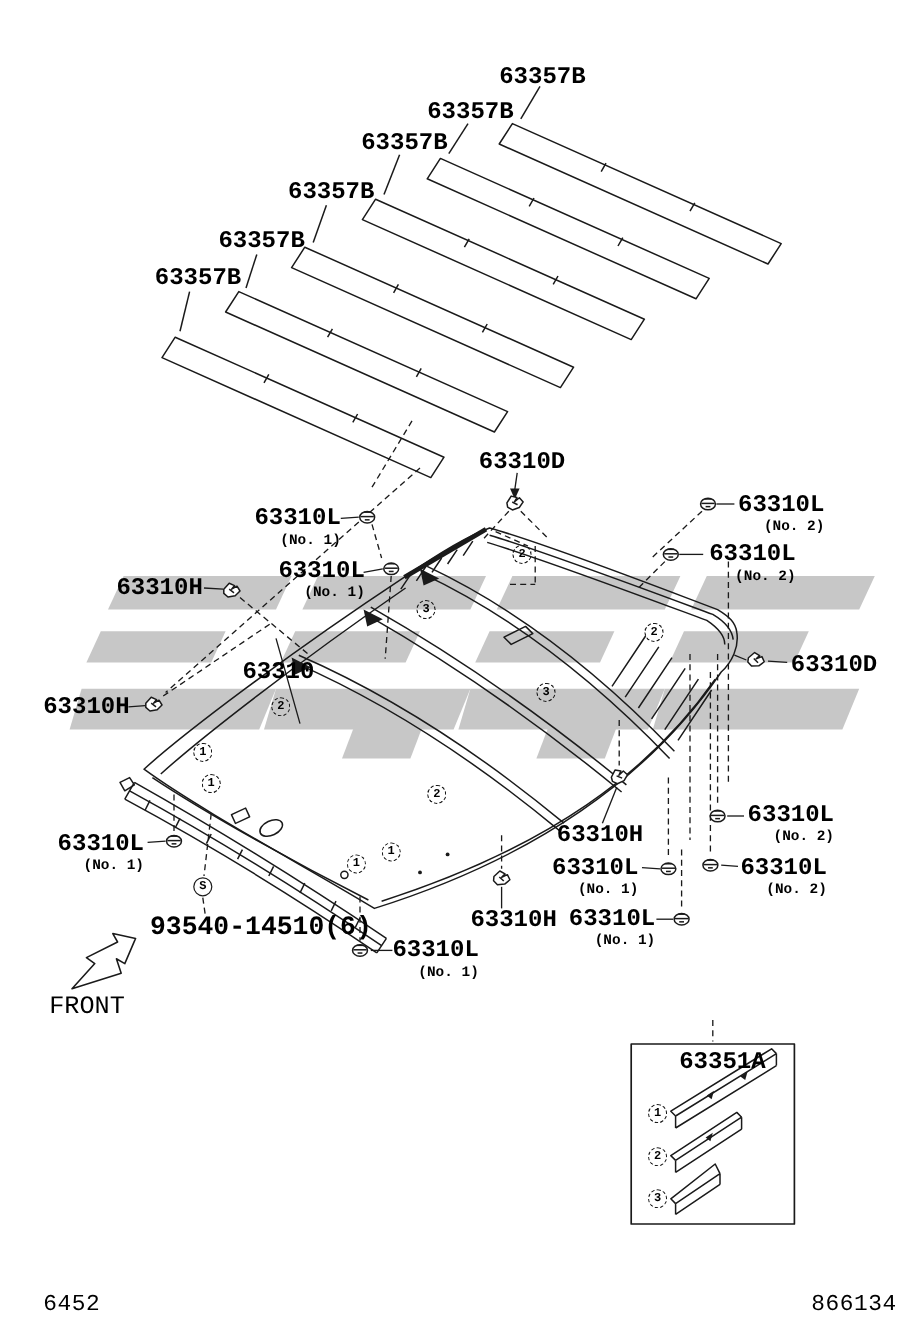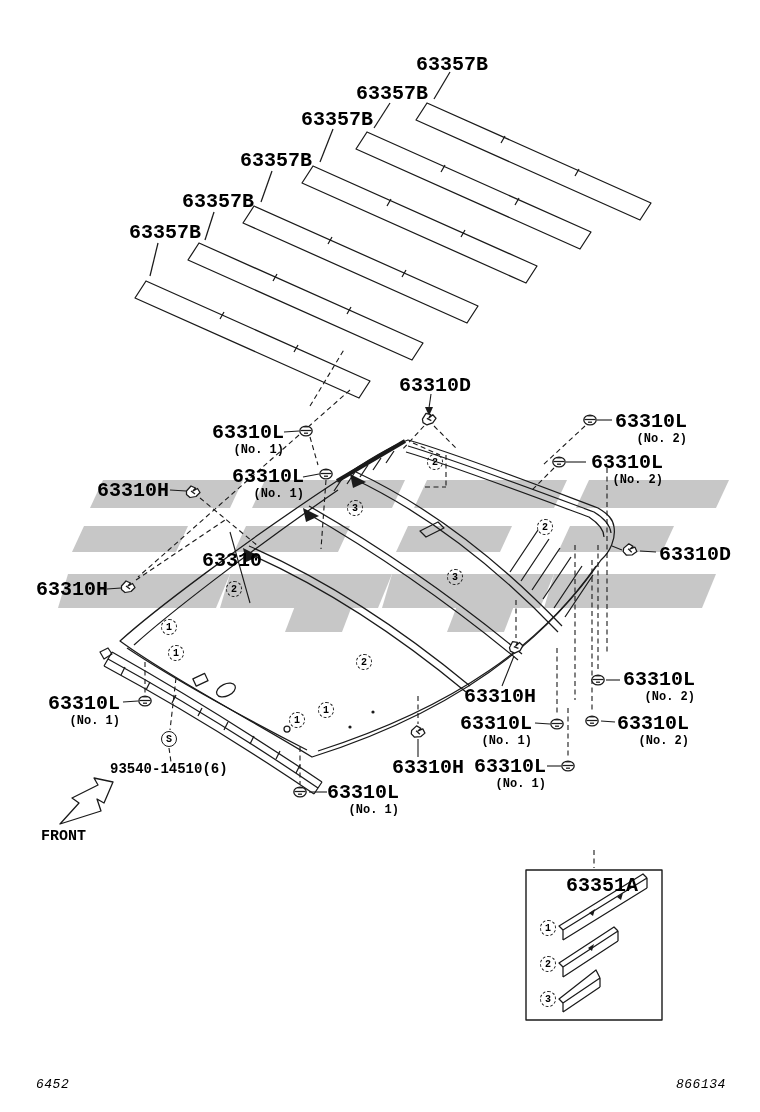--- a/index.html
+++ b/index.html
@@ -3,27 +3,27 @@
 <meta charset="utf-8">
 <style>
   html,body{margin:0;padding:0;background:#fff;}
   .canvas{position:relative;width:760px;height:1112px;background:#fff;overflow:hidden;
           font-family:"Liberation Mono","DejaVu Sans Mono",monospace;color:#000;}
   svg.art{position:absolute;left:0;top:0;}
   .pn{position:absolute;font-weight:bold;font-size:20px;line-height:1;text-align:right;
       white-space:nowrap;letter-spacing:0;}
   .pn .main{display:block;}
   .pn .sub{display:block;font-size:12px;font-weight:bold;line-height:1.15;margin-top:1px;}
-  .pn.small{font-size:14px;}
+  .pn.small{font-size:22px;margin-left:15px;}
   .co{position:absolute;width:16px;height:16px;border:1.2px dashed #1a1a1a;border-radius:50%;
       font-size:10px;font-weight:bold;display:flex;align-items:center;justify-content:center;
       box-sizing:border-box;background:transparent;}
   .co.solid{border-style:solid;}
-  .front-label{position:absolute;font-size:15px;font-weight:bold;line-height:1;}
-  .foot{position:absolute;font-size:13px;line-height:1;letter-spacing:0.5px;font-style:italic;}
+  .front-label{position:absolute;font-size:21px;font-weight:normal;line-height:1;}
+  .foot{position:absolute;font-size:19px;line-height:1;letter-spacing:0.5px;}
   .dash{stroke-dasharray:5 3.5;}
 </style>
 </head>
 <body>
 
 <div class="canvas">
 
 <svg class="art" width="760" height="1112" viewBox="0 0 760 1112">
 
   <g stroke="none" fill="#c7c7c7">

